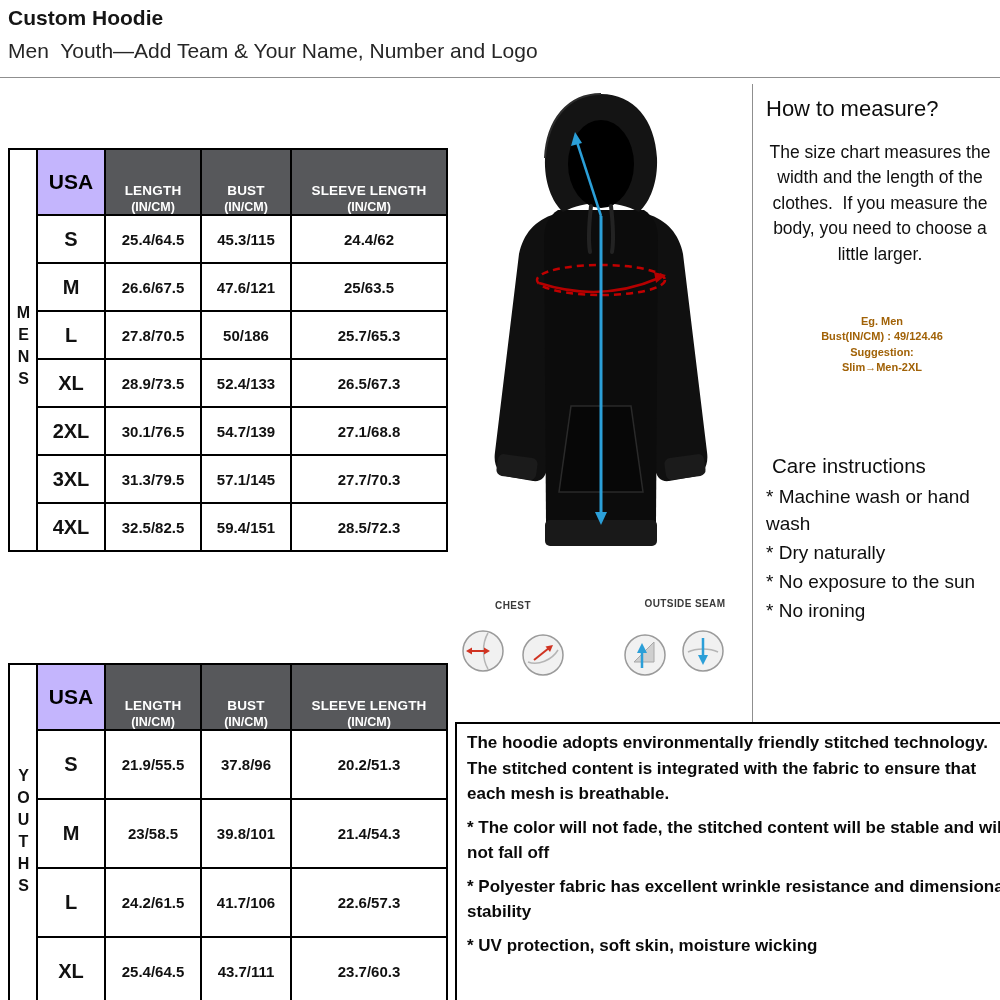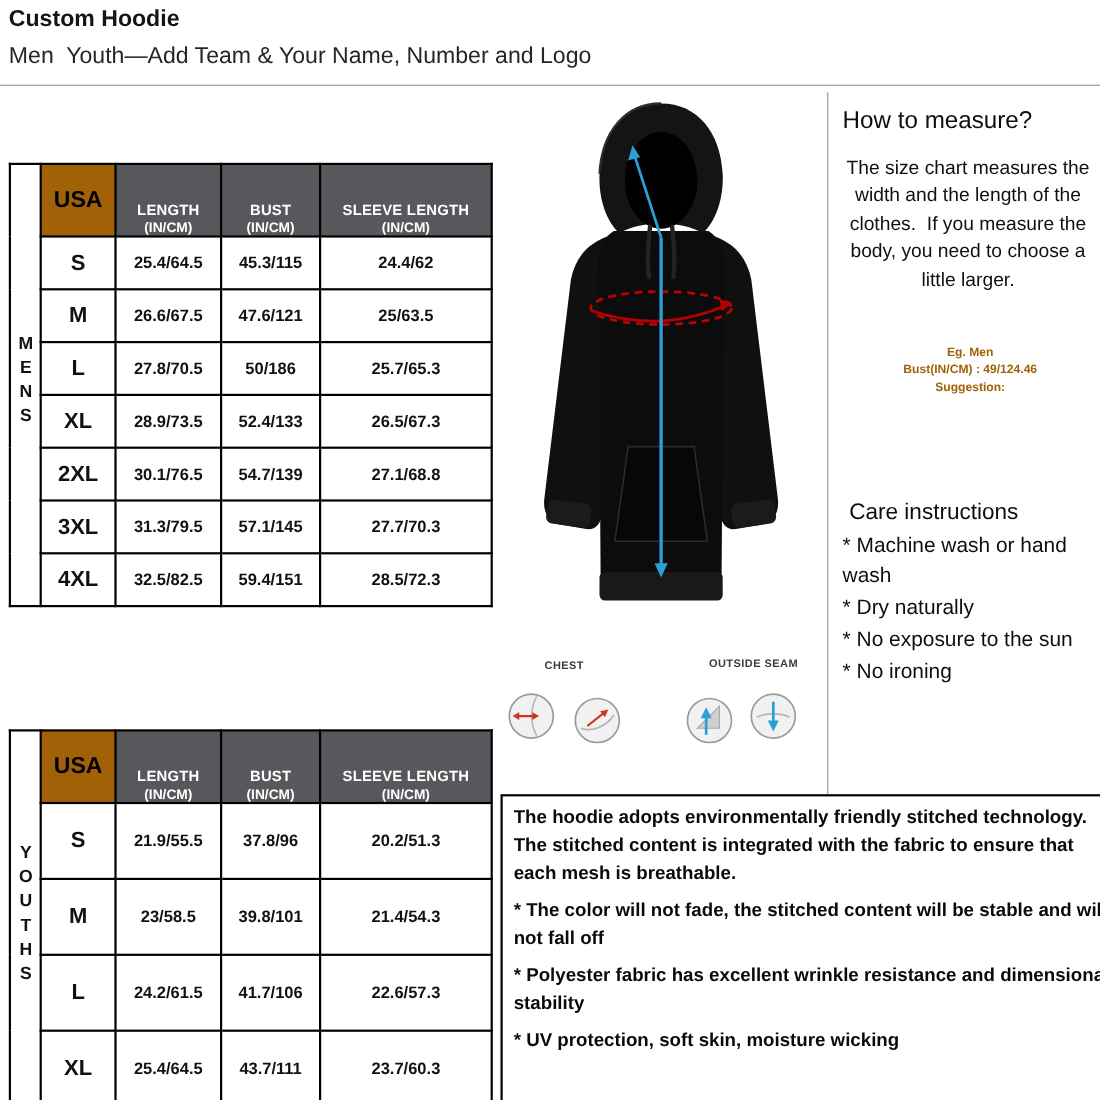--- a/index.html
+++ b/index.html
@@ -7,21 +7,21 @@
   .abs{position:absolute;}
   .title{font-size:21px;font-weight:700;color:#151515;}
   .subtitle{font-size:21px;font-weight:400;color:#262626;white-space:pre-wrap;}
   .hdiv{background:#8f8f8f;height:1px;}
   .vdiv{background:#8f8f8f;width:1px;}
 
   .size-table{border-collapse:collapse;table-layout:fixed;background:#fff;}
   .size-table th,.size-table td{border:2px solid #000;text-align:center;vertical-align:middle;padding:0;}
   .grp{background:#fff;}
   .vert{writing-mode:vertical-lr;text-orientation:upright;font-weight:700;font-size:16px;letter-spacing:5px;color:#111;}
-  .usa{font-size:21px;font-weight:700;background:#a16207;color:#000;}
+  .usa{font-size:21px;font-weight:700;background:#c4b5fd;color:#000;}
   .hdr{background:#57585b;color:#fff;}
   .cname{display:block;font-size:13.5px;font-weight:700;letter-spacing:.2px;margin-top:33px;}
   .unit{display:block;font-size:12.5px;font-weight:700;margin-top:2px;}
   .sz{font-size:20px;font-weight:700;}
   .val{font-size:15px;font-weight:700;}
   .mens .hrow{height:58px;}
   .mens .drow{height:48px;}
   .youths .hrow{height:50px;}
   .youths .drow{height:69px;}
 
@@ -231,20 +231,21 @@
     <line x1="23" y1="10" x2="23" y2="30" stroke="#2b9fd8" stroke-width="2.5"></line>
     <polygon points="23,37 18,27 28,27" fill="#2b9fd8"></polygon>
   </svg>
 
   <div class="abs h2m" style="left:766px;top:96px;">How to measure?</div>
   <div class="abs body-text" style="left:766px;top:140px;width:228px;">The size chart measures the width and the length of the clothes.  If you measure the body, you need to choose a little larger.</div>
   <div class="abs" style="left:766px;top:314px;width:232px;">
     <div class="eg-line">Eg. Men</div>
     <div class="eg-line">Bust(IN/CM) : 49/124.46</div>
     <div class="eg-line">Suggestion:</div>
+    <div class="eg-line">Slim→Men-2XL</div>
   </div>
 
   <div class="abs care-h" style="left:772px;top:454px;">Care instructions</div>
   <div class="abs" style="left:766px;top:484px;width:232px;">
     <div class="care-item">* Machine wash or hand wash</div>
     <div class="care-item">* Dry naturally</div>
     <div class="care-item">* No exposure to the sun</div>
     <div class="care-item">* No ironing</div>
   </div>
 

